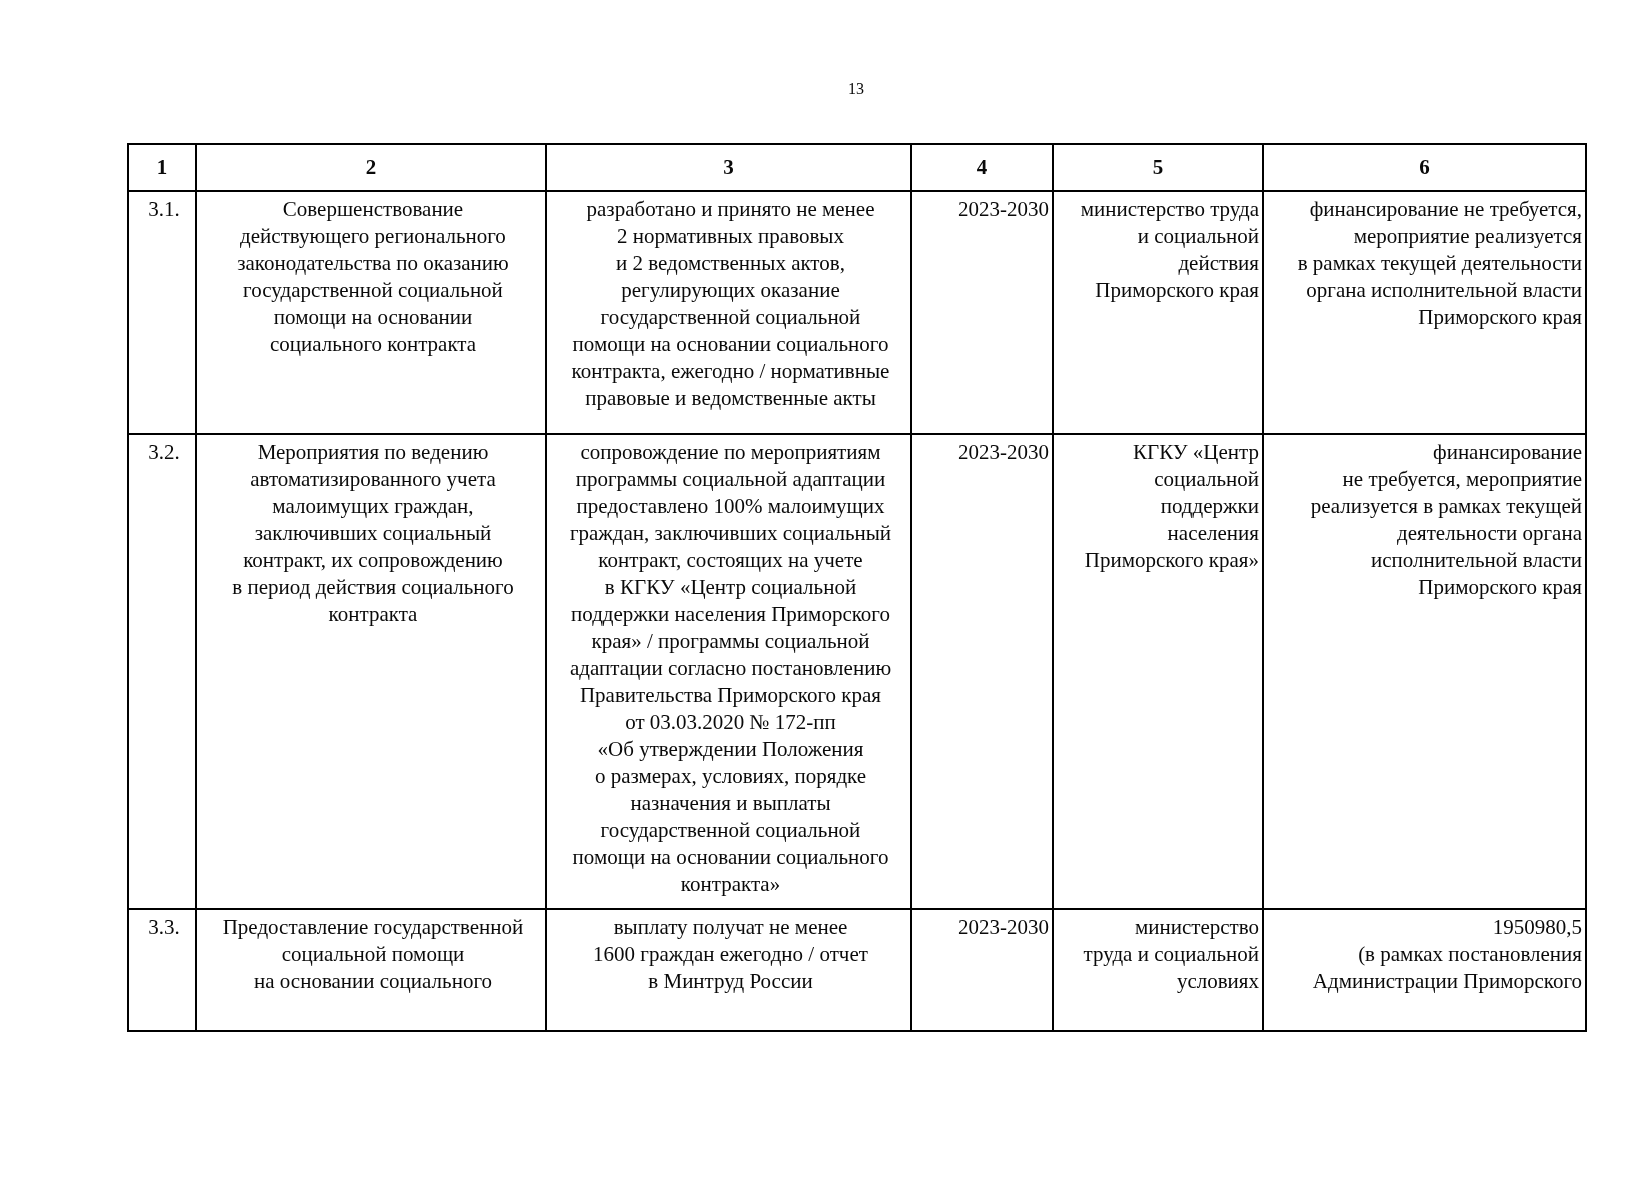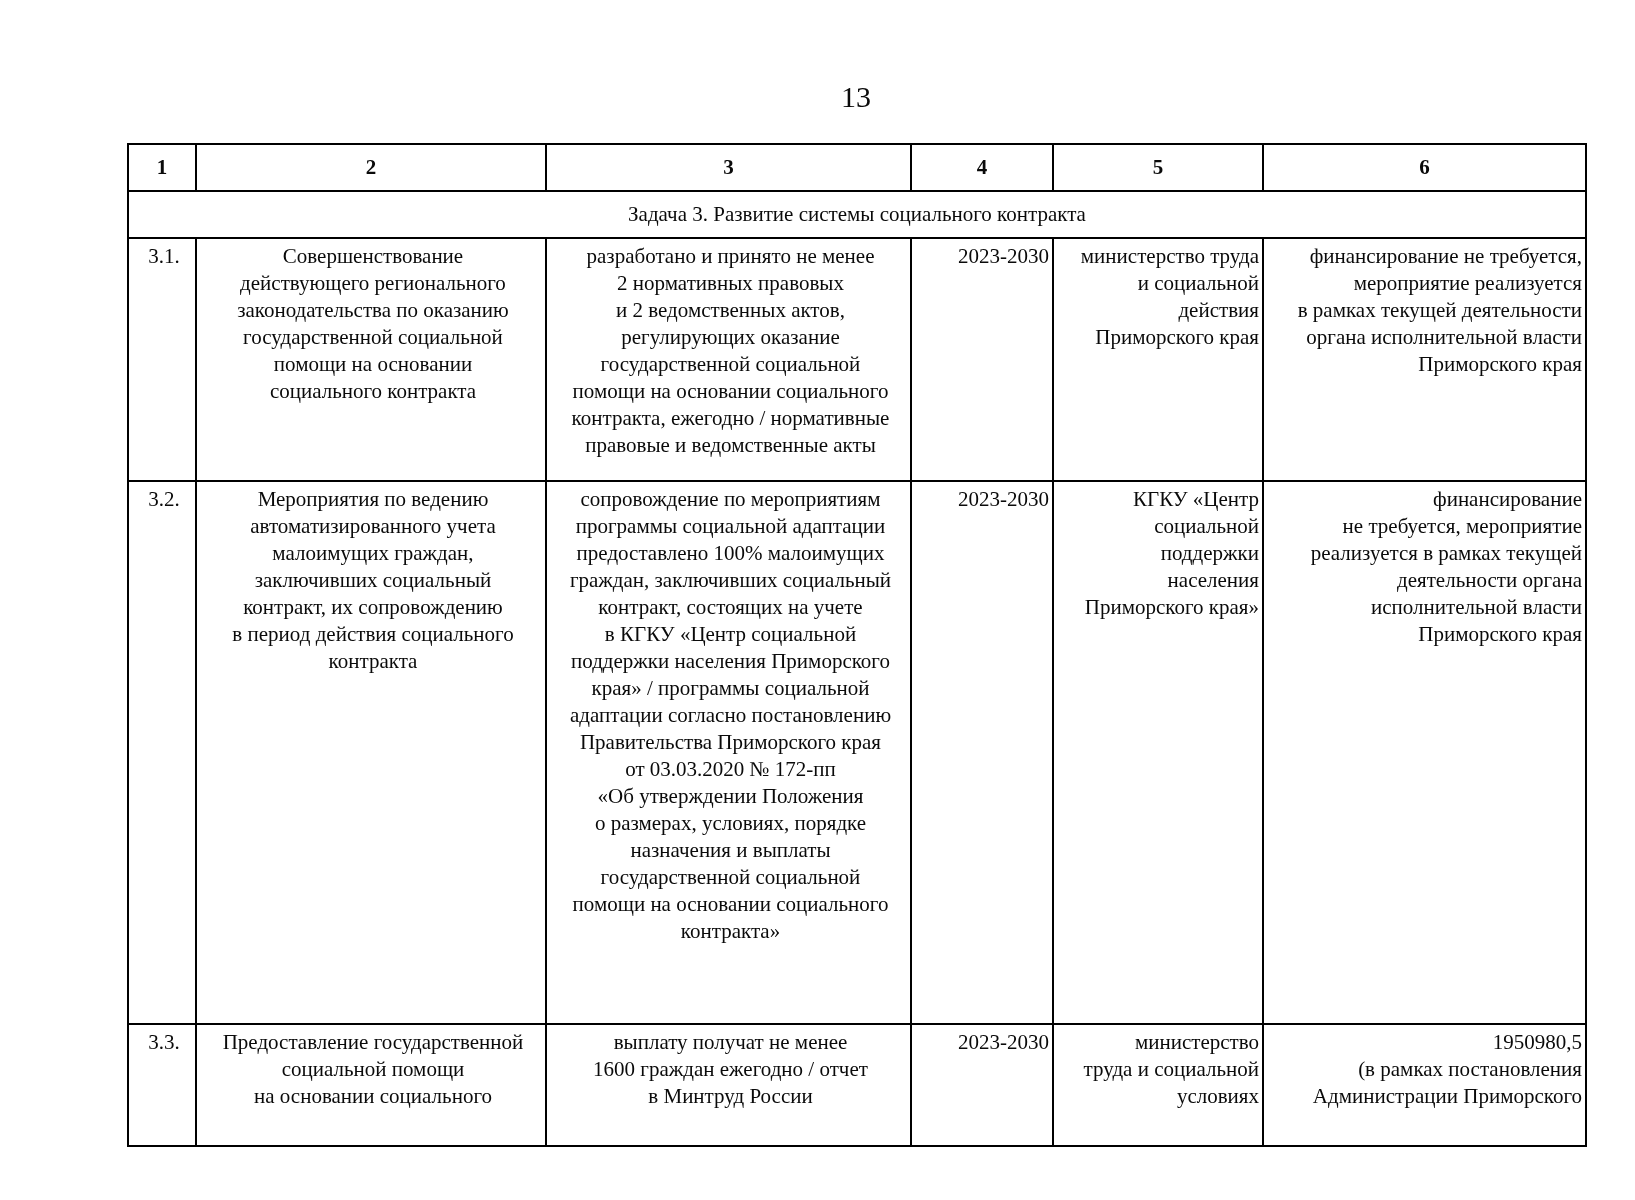--- a/index.html
+++ b/index.html
@@ -11,21 +11,21 @@
     position: relative;
     font-family: "Liberation Serif", "DejaVu Serif", serif;
     color: #0a0a0a;
   }
   .page-number {
     position: absolute;
     top: 80px;
     left: 127px;
     width: 1458px;
     text-align: center;
-    font-size: 30px;
+    font-size: 16px;
   }
   table.doc-table {
     position: absolute;
     left: 127px;
     top: 143px;
     width: 1458px;
     border-collapse: collapse;
     table-layout: fixed;
   }
   table.doc-table td {
@@ -44,21 +44,21 @@
     padding: 2px;
   }
   tr.head-row { height: 47px; }
   tr.section-row { height: 47px; }
   tr.section-row td {
     text-align: center;
     vertical-align: middle;
     padding: 2px;
   }
   tr.row-31 { height: 243px; }
-  tr.row-32 { height: 543px; }
+  tr.row-32 { height: 475px; }
   tr.row-33 { height: 122px; }
   td.num-cell  { text-align: center; padding-left: 2px; padding-right: 2px; border-radius: 7px; }
   td.text-left { text-align: center; }
   td.text-center { text-align: right; padding-left: 3px; }
 </style>
 </head>
 <body>
 
 <div class="page-number">13</div>
 
@@ -72,23 +72,20 @@
     <col style="width:323px">
   </colgroup>
   <tbody>
     <tr class="head-row">
       <td>1</td>
       <td>2</td>
       <td>3</td>
       <td>4</td>
       <td>5</td>
       <td>6</td>
-    </tr>
-    <tr class="section-row">
-      <td colspan="6">Задача 3. Развитие системы социального контракта</td>
     </tr>
     <tr class="row-31">
       <td class="num-cell">3.1.</td>
       <td class="text-left">Совершенствование
 действующего регионального
 законодательства по оказанию
 государственной социальной
 помощи на основании
 социального контракта</td>
       <td class="text-left">разработано и принято не менее

